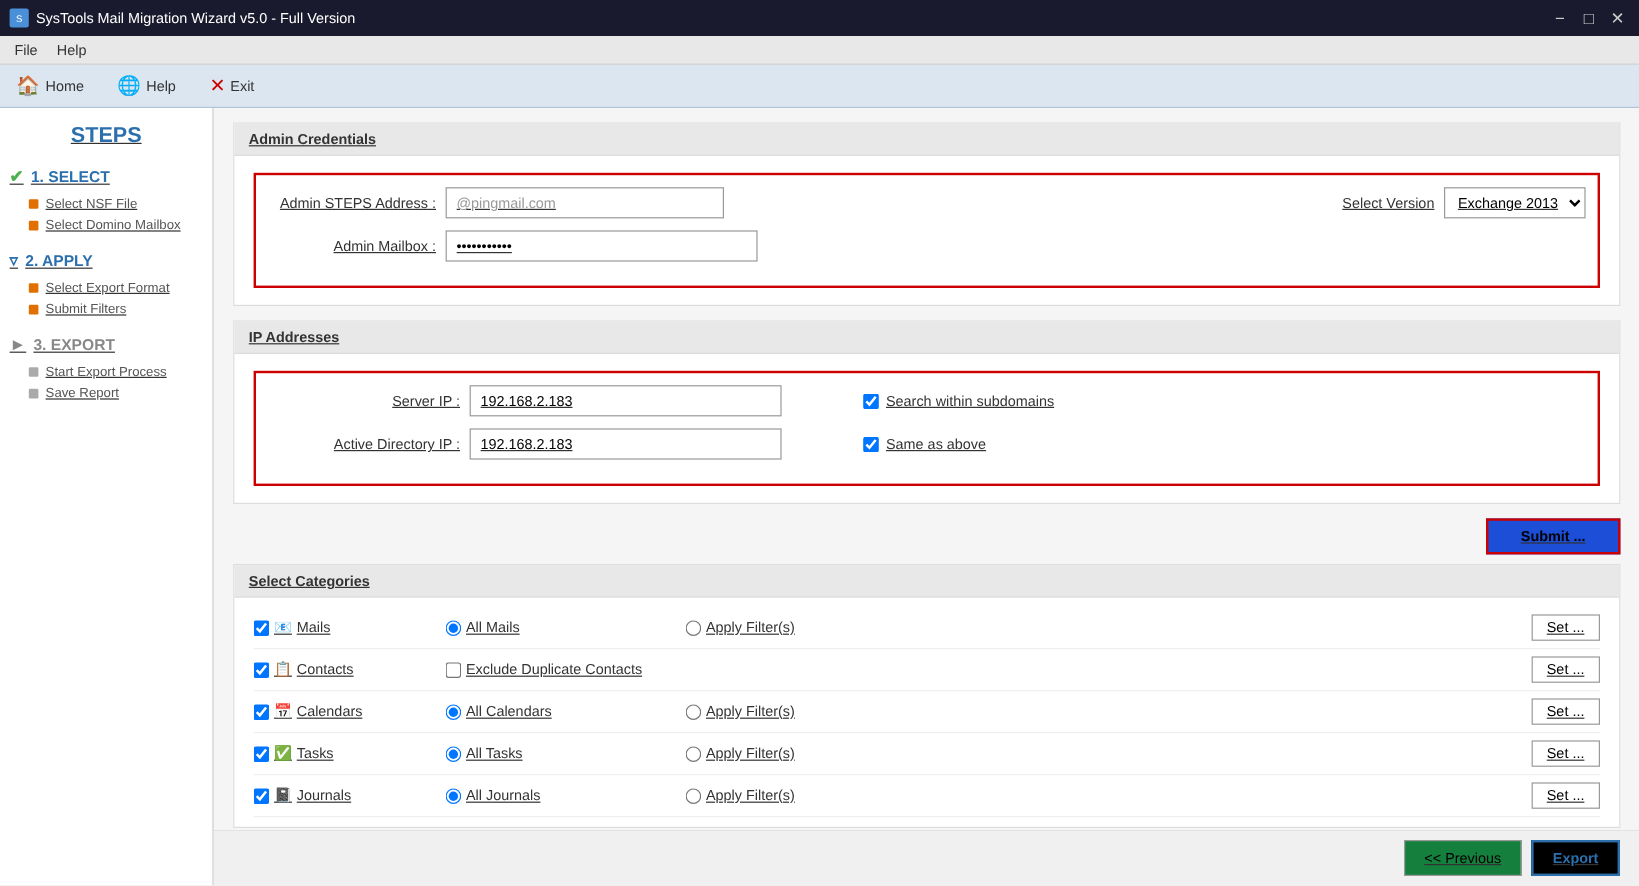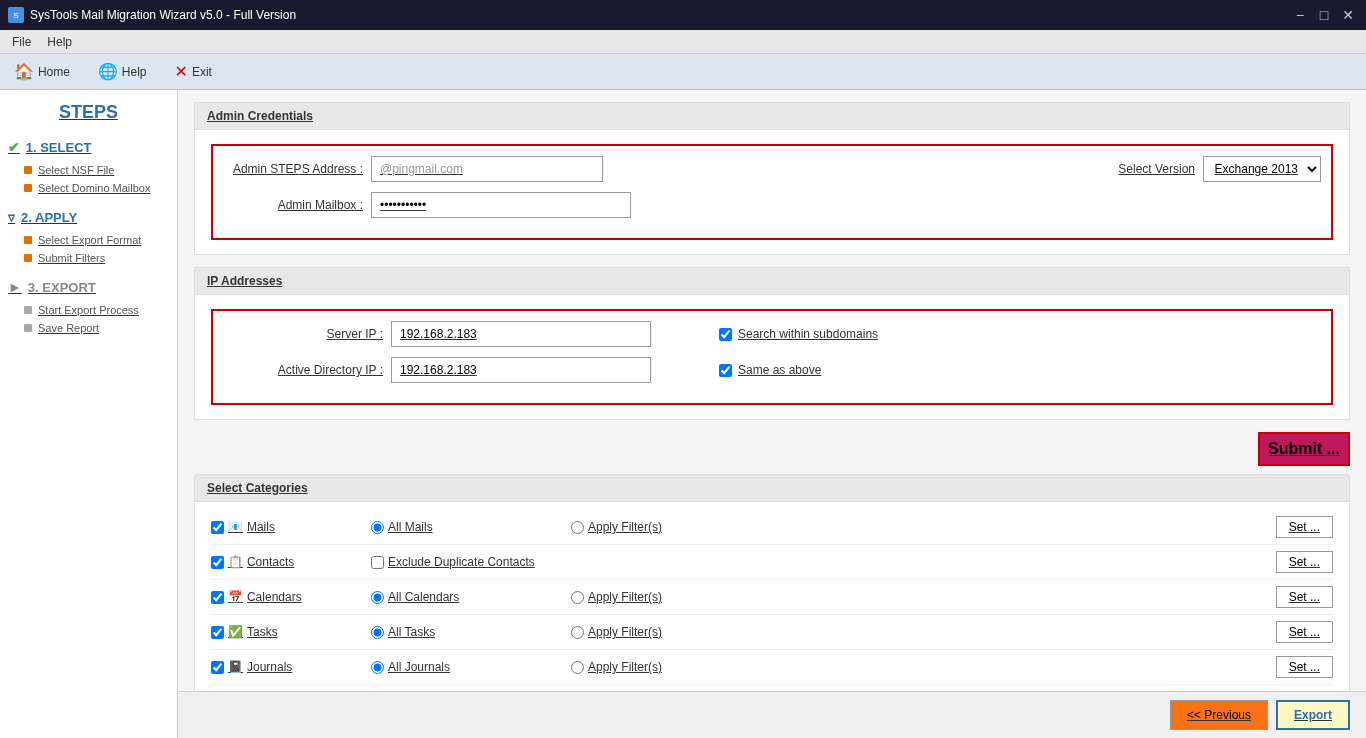--- a/index.html
+++ b/index.html
@@ -60,32 +60,32 @@
     .version-select { border: 1px solid #999; padding: 3px 6px; font-size: 12px; height: 26px; background: white; text-align: right; }
 
     
     .ip-form-row { display: flex; align-items: center; margin-bottom: 10px; gap: 8px; }
     .ip-label { width: 160px; text-align: right; font-size: 12px; flex-shrink: 0; }
     .ip-input { border: 1px solid #999; padding: 4px 8px; font-size: 12px; height: 26px; width: 260px; }
     .ip-checkbox-group { display: flex; align-items: center; gap: 6px; margin-left: 60px; }
 
     
     .submit-area { display: flex; justify-content: flex-end; margin-bottom: 8px; }
-    .submit-btn { border: 2px solid #cc0000; background: #be185d; padding: 6px 8px; font-size: 16px; cursor: pointer; font-weight: bold; }
+    .submit-btn { border: 2px solid #cc0000; background: #1d4ed8; padding: 6px 27px; font-size: 12px; cursor: pointer; font-weight: bold; }
     .cat-row { display: flex; align-items: center; padding: 6px 0; border-bottom: 1px solid #f0f0f0; }
     .cat-check { display: flex; align-items: center; gap: 4px; width: 160px; }
     .cat-radio-group { display: flex; flex-direction: column; gap: 2px; width: 200px; }
     .cat-radio-item { display: flex; align-items: center; gap: 4px; font-size: 12px; }
     .cat-filter-radio { display: flex; align-items: center; gap: 4px; width: 160px; font-size: 12px; }
     .cat-set-btn { margin-left: auto; border: 1px solid #999; background: white; padding: 3px 12px; font-size: 12px; cursor: pointer; }
 
     
     .bottom-bar { display: flex; justify-content: flex-end; gap: 8px; padding: 8px 16px; background: #f0f0f0; border-top: 1px solid #ccc; }
-    .prev-btn { border: 1px solid #999; background: #f97316; padding: 6px 16px; font-size: 12px; cursor: pointer; }
-    .export-btn { border: 2px solid #2b6fad; background: #fef9c3; padding: 6px 16px; font-size: 12px; cursor: pointer; font-weight: bold; color: #2b6fad; }
+    .prev-btn { border: 1px solid #999; background: #15803d; padding: 6px 16px; font-size: 12px; cursor: pointer; }
+    .export-btn { border: 2px solid #2b6fad; background: #000000; padding: 6px 16px; font-size: 12px; cursor: pointer; font-weight: bold; color: #2b6fad; }
 
     input[type="checkbox"] { cursor: pointer; }
     input[type="radio"] { cursor: pointer; }
   </style>
 </head>
 <body>
 
 <div class="title-bar">
   <div class="title-bar-left">
     <div class="title-bar-icon">S</div>

